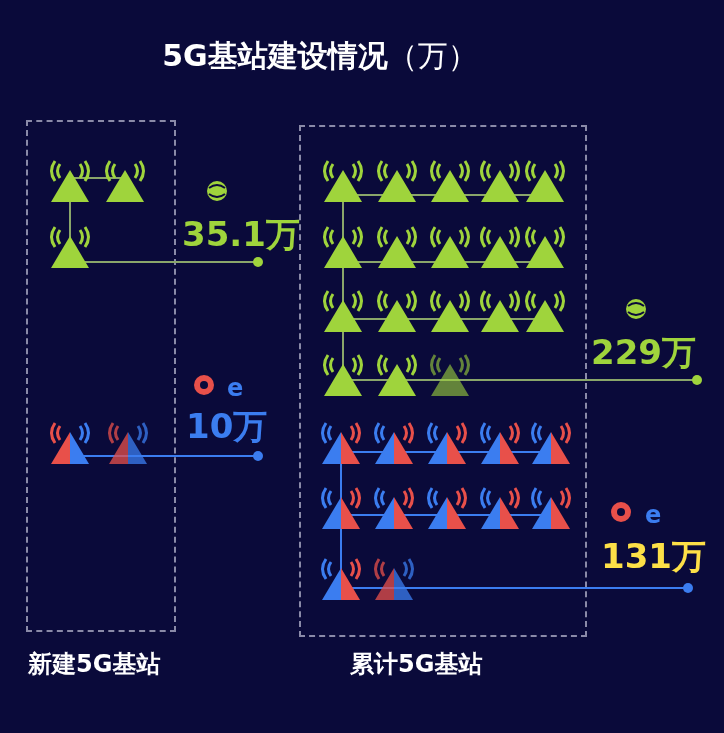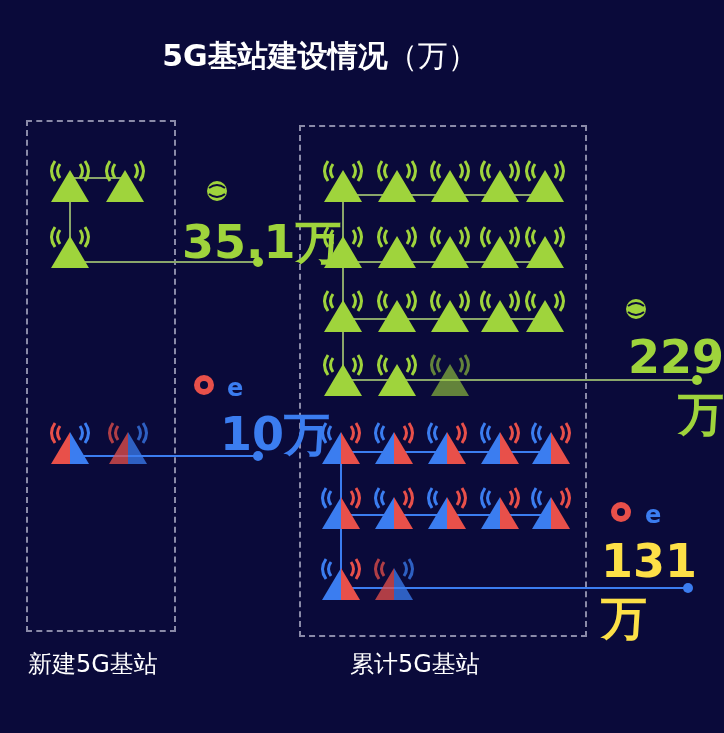--- a/index.html
+++ b/index.html
@@ -1,21 +1,21 @@
 <!DOCTYPE html>
 <html><head>
 <meta charset="utf-8">
 <style>
   html,body{margin:0;padding:0;}
   body{width:724px;height:733px;background:#0a0a3a;position:relative;overflow:hidden;font-family:"DejaVu Sans",sans-serif;}
   .title{position:absolute;left:0;width:640px;top:36px;text-align:center;color:#fff;font-size:30px;font-weight:bold;}
   .title .unit{font-weight:normal;}
   .box{position:absolute;border:2px dashed #8a8aa8;box-sizing:border-box;}
-  .caption{position:absolute;color:#fff;font-size:24px;font-weight:normal;text-align:center;}
-  .value{position:absolute;font-size:46px;font-weight:bold;}
+  .caption{position:absolute;color:#fff;font-size:24px;font-weight:bold;text-align:center;}
+  .value{position:absolute;font-size:34px;font-weight:bold;}
 </style>
 </head>
 <body>
 
 <div class="title"><span>5G基站建设情况</span><span class="unit">（万）</span></div>
 
 <div class="box" style="left:26px;top:120px;width:150px;height:512px;"></div>
 <div class="box" style="left:299px;top:125px;width:288px;height:512px;"></div>
 
 <div class="caption" style="left:28px;top:648px;">新建5G基站</div>
@@ -123,15 +123,15 @@
   <g>
       <circle cx="621" cy="512" r="10" fill="#e8504a"></circle>
       <circle cx="621" cy="512" r="4" fill="#0a0a3a"></circle>
     </g>
   <g>
       <text x="645" y="523" fill="#3b7df0" font-size="24" font-weight="bold" font-family="DejaVu Sans, sans-serif">e</text>
     </g>
 </svg>
 
 <div class="value" style="left:182px;top:212px;color:#9fd43c;">35.1万</div>
-<div class="value" style="left:186px;top:404px;color:#3b7df0;margin-left:34px;">10万</div>
+<div class="value" style="left:186px;top:404px;color:#3b7df0;">10万</div>
 <div class="value" style="left:591px;top:330px;color:#9fd43c;text-align:right;">229万</div>
 <div class="value" style="left:601px;top:534px;color:#fde047;">131万</div>
 
 </body></html>

